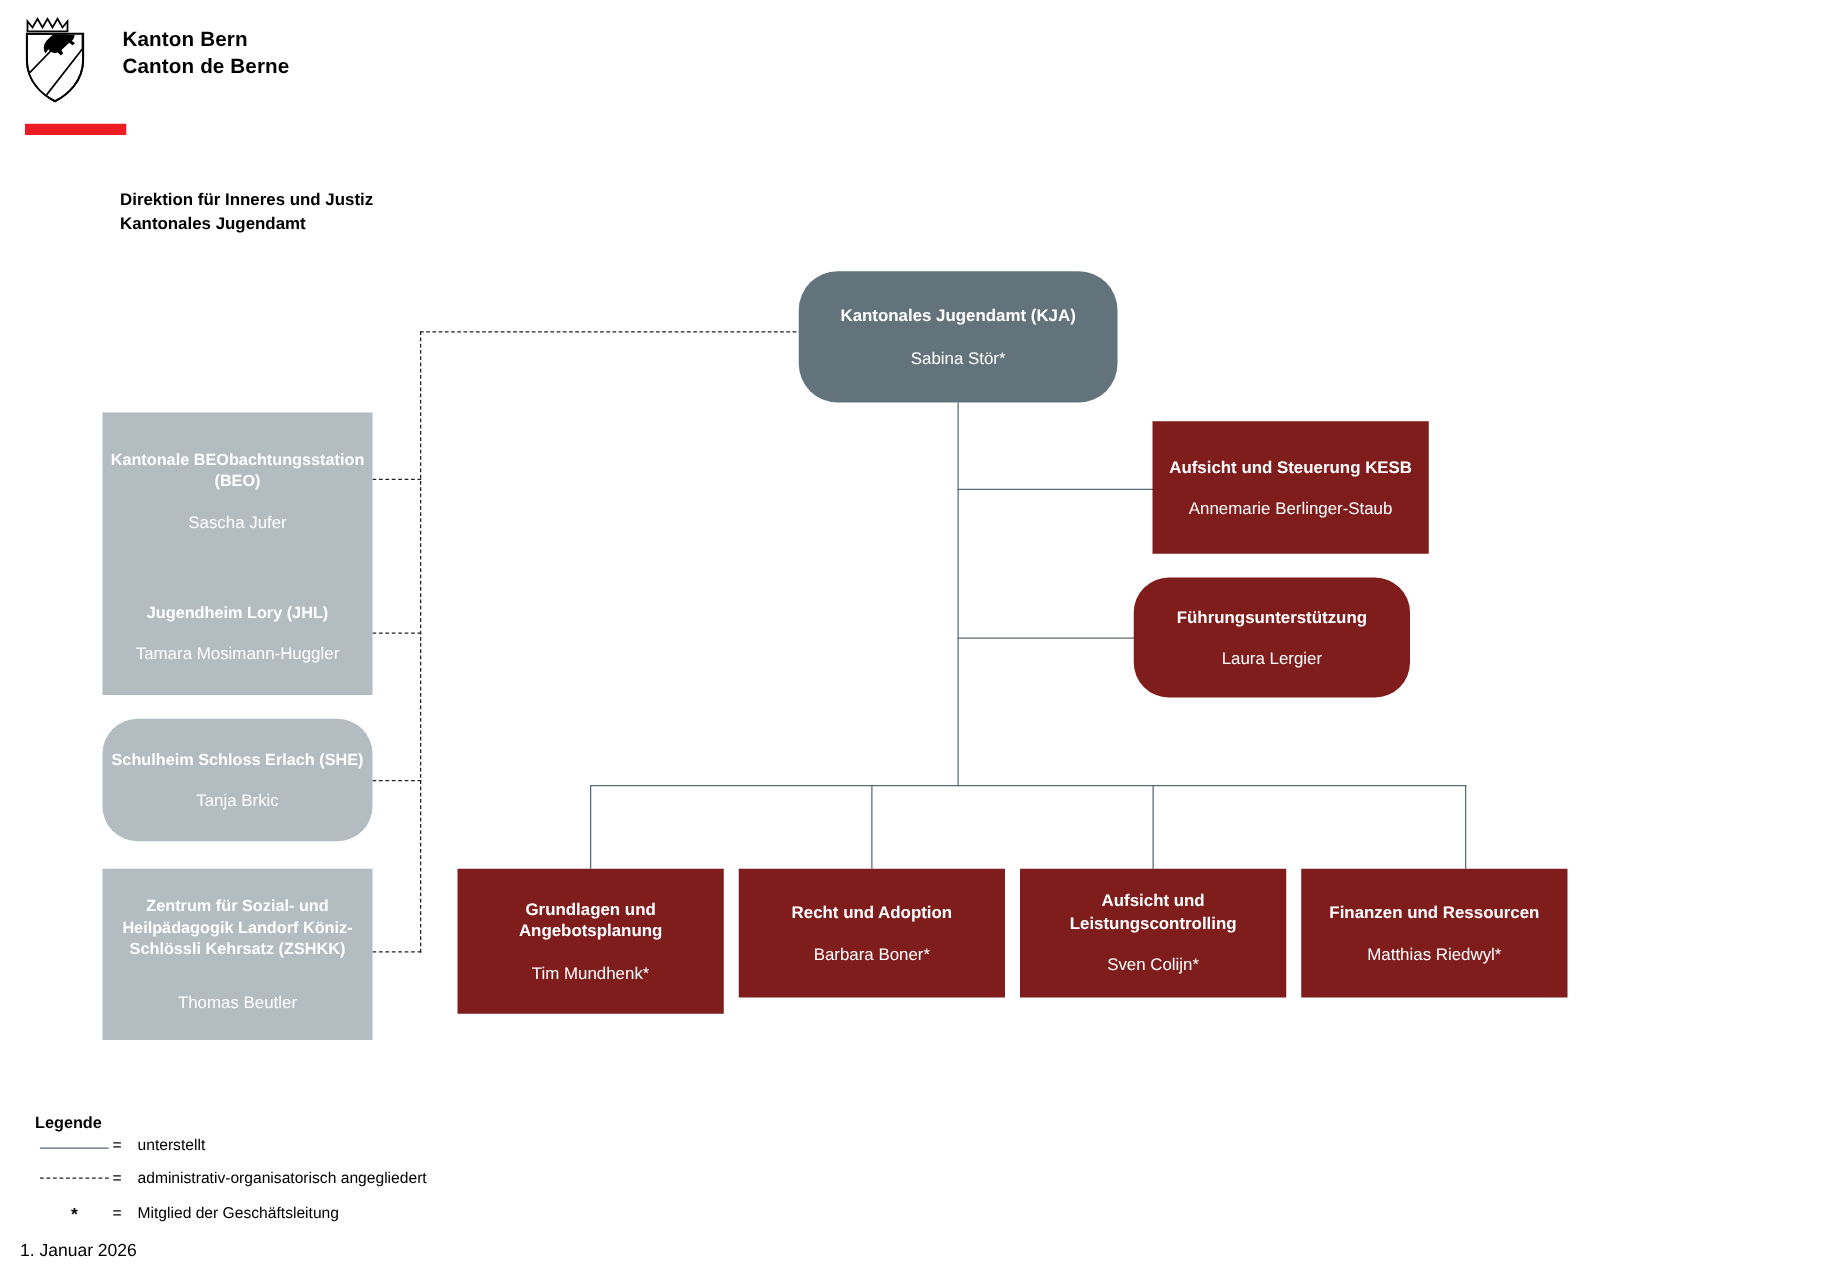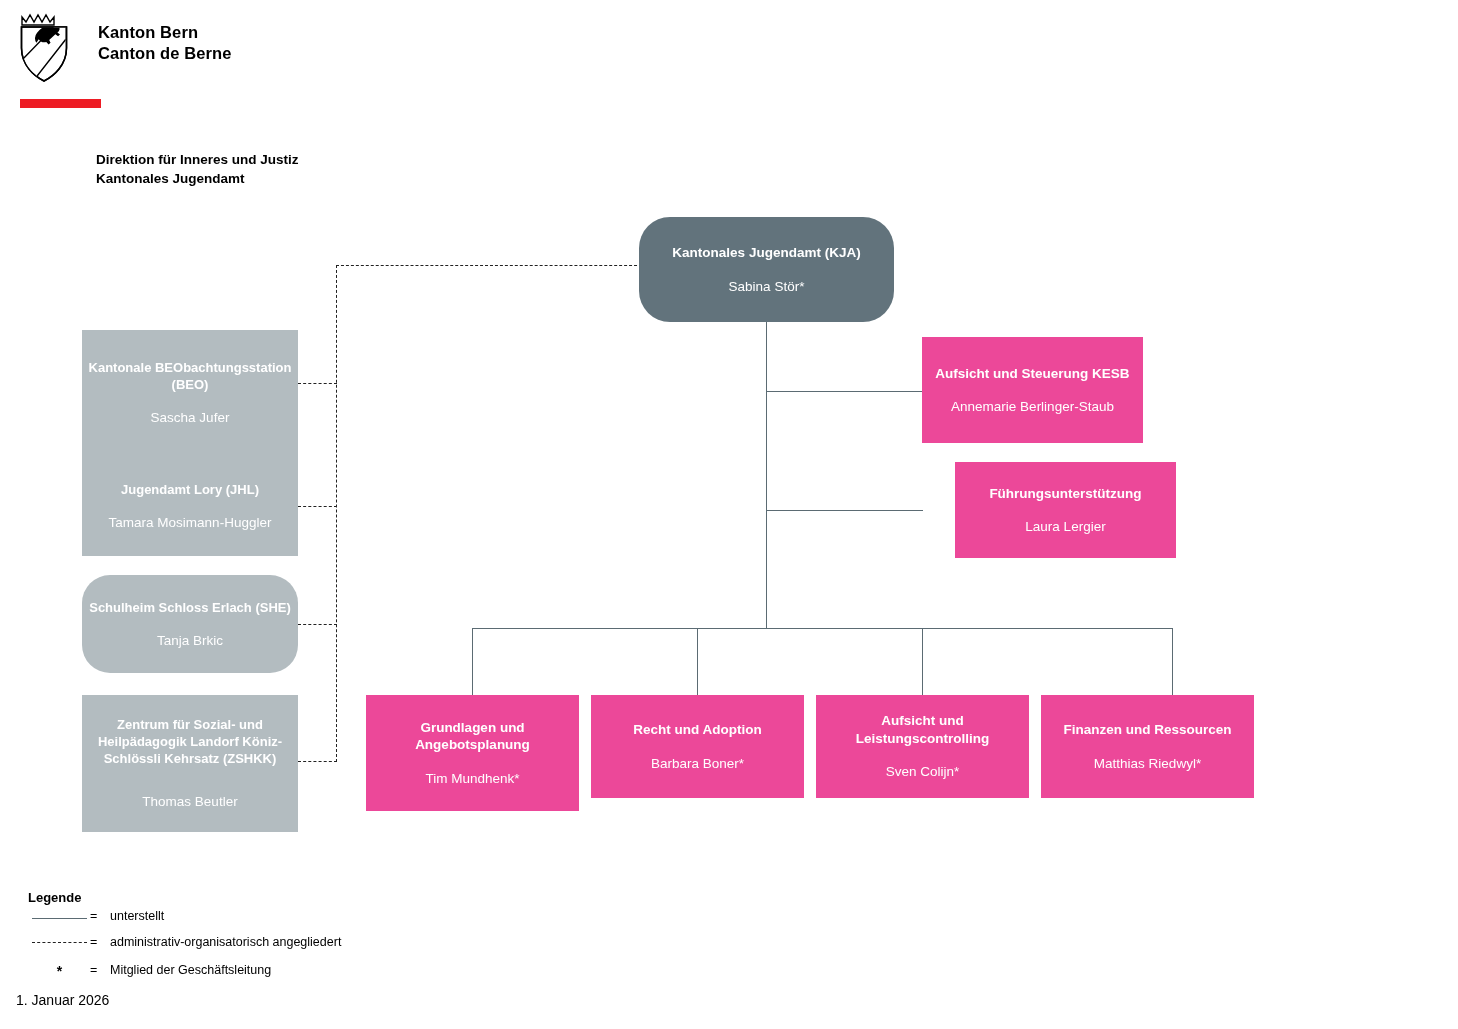--- a/index.html
+++ b/index.html
@@ -48,21 +48,21 @@
     z-index: 3;
   }
   .node .title {
     font-size: 13.5px; font-weight: bold; line-height: 17.5px;
   }
   .node .person {
     font-size: 13.5px; font-weight: normal; line-height: 17.5px;
     margin-top: 16px;
   }
   .node.root { background: #62737C; }
-  .node.unit { background: #ec4899; }
+  .node.unit { background: #7f1d1d; }
   .node.affil { background: #B3BCC0; }
   .node.affil .title { font-size: 13px; line-height: 17px; }
   .node.affil .person { font-size: 13.5px; }
 
   
   .line { position: absolute; z-index: 1; }
   .vline { width: 0; border-left: 1.6px solid #5B6B73; }
   .hline { height: 0; border-top: 1.6px solid #5B6B73; }
   .dash-v { width: 0; border-left: 1.6px dashed #222; }
   .dash-h { height: 0; border-top: 1.6px dashed #222; }
@@ -144,21 +144,21 @@
   <div class="node root" style="left:639px; top:217px; width:255px; height:105px;border-radius:31px;">
     <div class="title">Kantonales Jugendamt (KJA)</div>
     <div class="person">Sabina Stör*</div>
   </div>
 
   <div class="node unit" style="left:922px; top:337px; width:221px; height:106px;">
     <div class="title">Aufsicht und Steuerung KESB</div>
     <div class="person">Annemarie Berlinger-Staub</div>
   </div>
 
-  <div class="node unit" style="left:955px; top:462px; width:221px; height:96px;">
+  <div class="node unit" style="left:907px; top:462px; width:221px; height:96px;border-radius:28px;">
     <div class="title">Führungsunterstützung</div>
     <div class="person">Laura Lergier</div>
   </div>
 
   <div class="node unit" style="left:366px; top:695px; width:213px; height:116px;">
     <div class="title">Grundlagen und Angebotsplanung</div>
     <div class="person">Tim Mundhenk*</div>
   </div>
 
   <div class="node unit" style="left:591px; top:695px; width:213px; height:103px;">
@@ -175,21 +175,21 @@
     <div class="title">Finanzen und Ressourcen</div>
     <div class="person">Matthias Riedwyl*</div>
   </div>
 
   <div class="node affil" style="left:82px; top:330px; width:216px; height:126px;">
     <div class="title">Kantonale BEObachtungsstation (BEO)</div>
     <div class="person">Sascha Jufer</div>
   </div>
 
   <div class="node affil" style="left:82px; top:456px; width:216px; height:100px;">
-    <div class="title">Jugendamt Lory (JHL)</div>
+    <div class="title">Jugendheim Lory (JHL)</div>
     <div class="person">Tamara Mosimann-Huggler</div>
   </div>
 
   <div class="node affil" style="left:82px; top:575px; width:216px; height:98px;border-radius:28px;">
     <div class="title">Schulheim Schloss Erlach (SHE)</div>
     <div class="person">Tanja Brkic</div>
   </div>
 
   <div class="node affil" style="left:82px; top:695px; width:216px; height:137px;gap:10px;">
     <div class="title">Zentrum für Sozial- und Heilpädagogik Landorf Köniz-Schlössli Kehrsatz (ZSHKK)</div>

